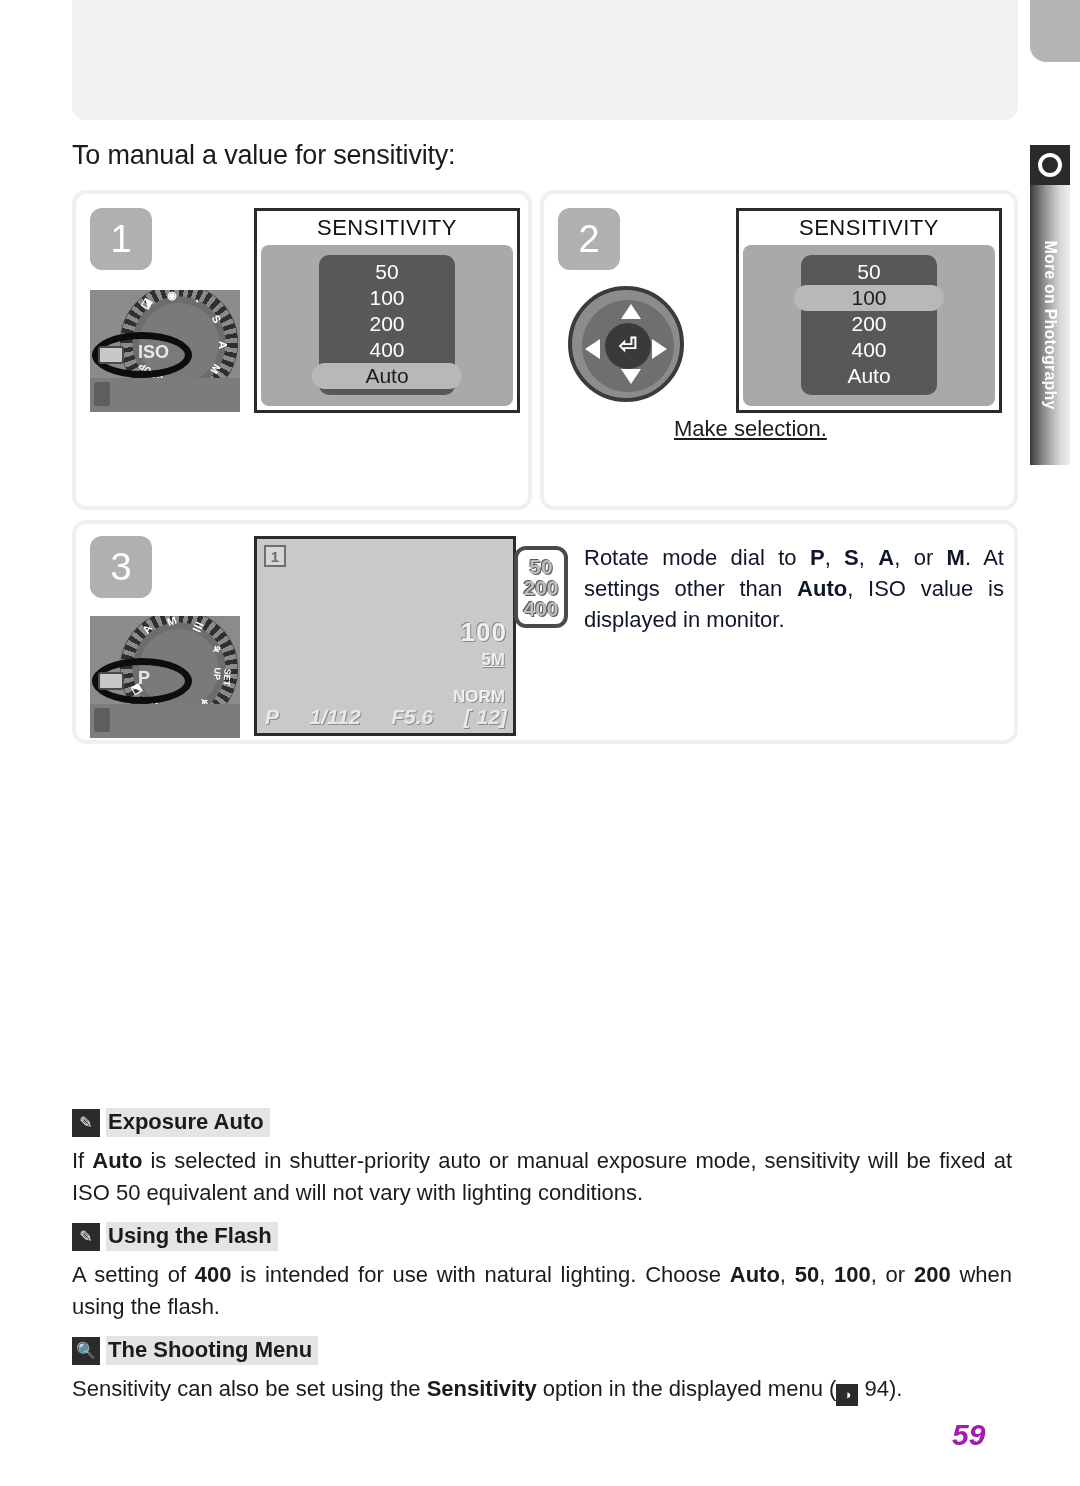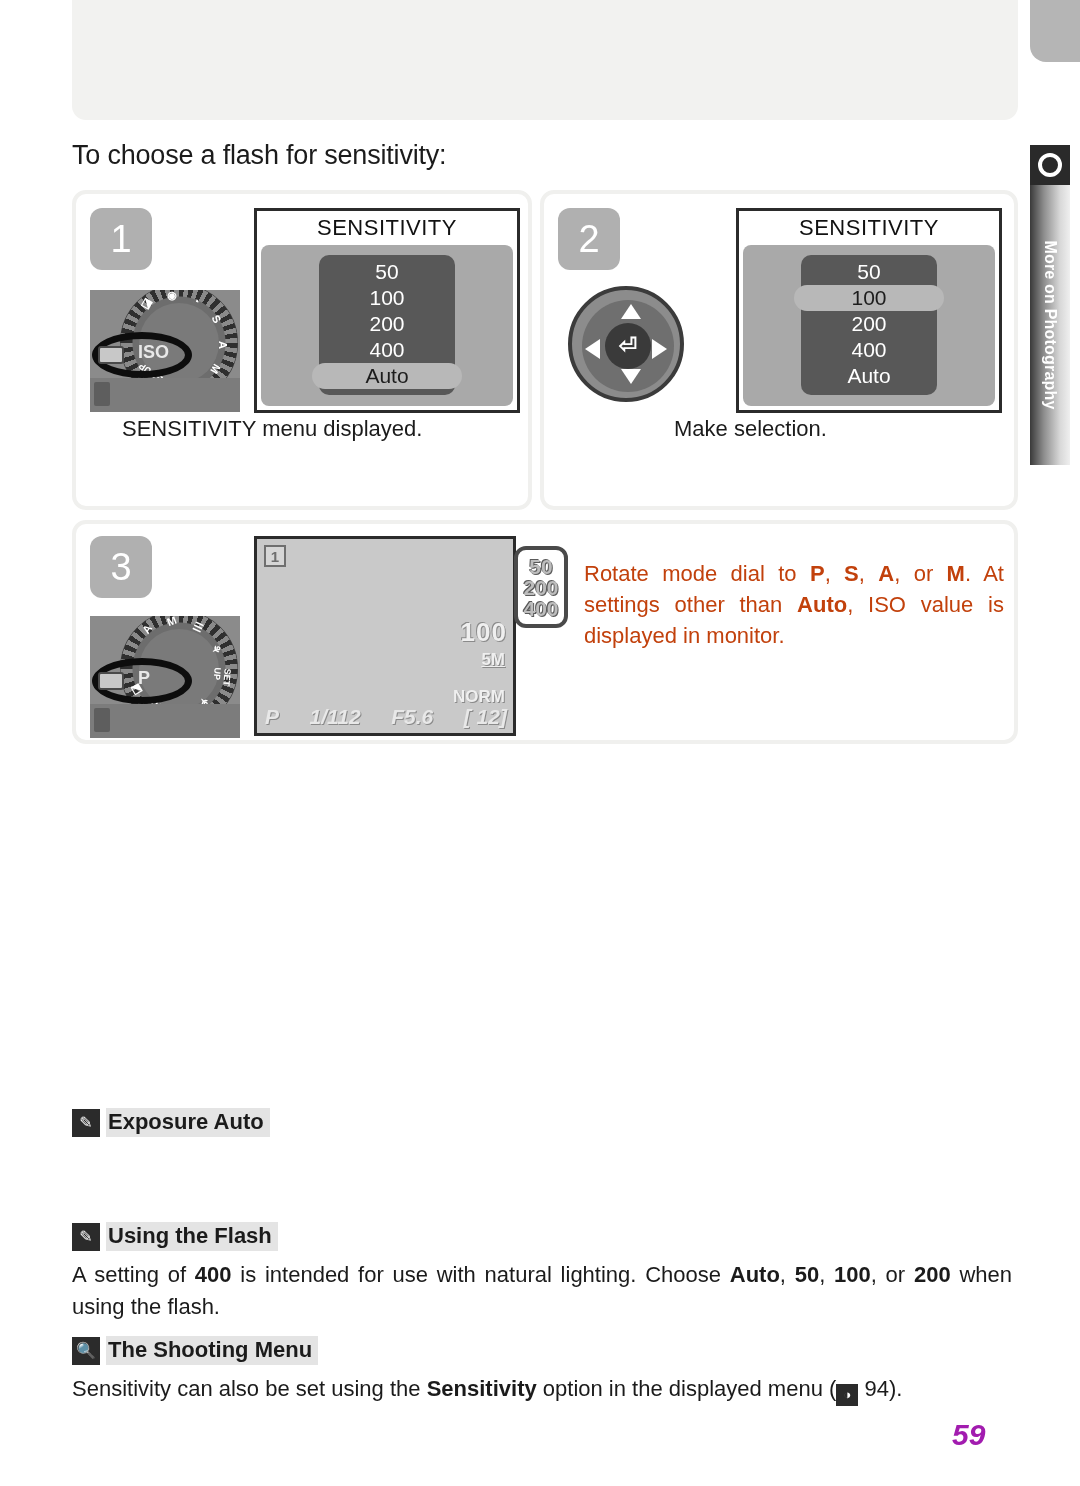--- a/index.html
+++ b/index.html
@@ -125,21 +125,21 @@
   #badge-1 { left: 14px;  top: 14px; }
   #badge-2 { left: 14px;  top: 14px; }
   #badge-3 { left: 14px;  top: 12px; }
 
   .caption {
     position: absolute;
     font-size: 22px;
     color: #1b1b1b;
   }
   #cap-1 { left: 46px; top: 222px; }
-  #cap-2 { left: 130px; top: 222px; }
+  #cap-2 { left: 130px; top: 222px; text-decoration: underline; }
 
   
   .dial-photo {
     position: absolute;
     width: 150px;
     height: 122px;
     background: #8b8b8b;
     overflow: hidden;
   }
   #dial-1 { left: 14px; top: 96px; }
@@ -398,24 +398,23 @@
     text-shadow: 1px 1px 0 #5a5a5a, -1px -1px 0 #5a5a5a;
   }
 
   
   .step3-text {
     position: absolute;
     left: 508px;
     top: 18px;
     width: 420px;
     font-size: 22px;
-    color: #c2410c;
+    color: #0f172a;
     line-height: 1.42;
     text-align: justify;
-    margin-top: 16px;
   }
   .step3-text b { font-weight: bold; }
 
   
   .note-block { position: absolute; left: 72px; width: 940px; }
   #note-1 { top: 1108px; }
   #note-2 { top: 1222px; }
   #note-3 { top: 1336px; }
 
   .note-head {
@@ -477,21 +476,21 @@
   <div class="side-tab-top"></div>
   <div class="side-tab-icon">
     <div class="ring"></div>
   </div>
   <div class="side-tab-bar"></div>
   <div class="side-tab-label">
     <span>More on Photography</span>
   </div>
 </div>
 
-<div class="intro">To choose a flash for sensitivity:</div>
+<div class="intro">To manual a value for sensitivity:</div>
 
 <div class="panel" id="panel-1">
   <div class="step-badge" id="badge-1">1</div>
 
   <div class="dial-photo" id="dial-1">
     <div class="dial-body">
       <div class="dial-notches"></div>
       <div class="dial-inner"></div>
       <div class="dial-mark" style="left:14px; top:6px; transform:rotate(-60deg);">◪</div>
       <div class="dial-mark" style="left:40px; top:-2px; transform:rotate(-20deg);">◉</div>
@@ -516,21 +515,20 @@
       <div class="lcd-list">
         <div class="lcd-item">50</div>
         <div class="lcd-item">100</div>
         <div class="lcd-item">200</div>
         <div class="lcd-item">400</div>
         <div class="lcd-item selected">Auto</div>
       </div>
     </div>
   </div>
 
-  <div class="caption" id="cap-1">SENSITIVITY menu displayed.</div>
 </div>
 
 <div class="panel" id="panel-2">
   <div class="step-badge" id="badge-2">2</div>
 
   <div class="multisel">
     <div class="ms-outer">
       <div class="ms-ring"></div>
       <div class="ms-arrow ms-up"></div>
       <div class="ms-arrow ms-down"></div>
@@ -600,20 +598,21 @@
   </div>
 
   <div class="step3-text" id="step3-text"><span>Rotate mode dial to </span><b>P</b><span>, </span><b>S</b><span>, </span><b>A</b><span>, or </span><b>M</b><span>. At settings other than </span><b>Auto</b><span>, ISO value is displayed in monitor.</span></div>
 </div>
 
 <div class="note-block" id="note-1">
   <div class="note-head">
     <div class="note-icon">✎</div>
     <div class="note-title">Exposure Auto</div>
   </div>
+  <div class="note-body"><span>If </span><b>Auto</b><span> is selected in shutter-priority auto or manual exposure mode, sensitivity will be fixed at ISO 50 equivalent and will not vary with lighting conditions.</span></div>
 </div>
 
 <div class="note-block" id="note-2">
   <div class="note-head">
     <div class="note-icon">✎</div>
     <div class="note-title">Using the Flash</div>
   </div>
   <div class="note-body"><span>A setting of </span><b>400</b><span> is intended for use with natural lighting.  Choose </span><b>Auto</b><span>, </span><b>50</b><span>, </span><b>100</b><span>, or </span><b>200</b><span> when using the flash.</span></div>
 </div>
 

